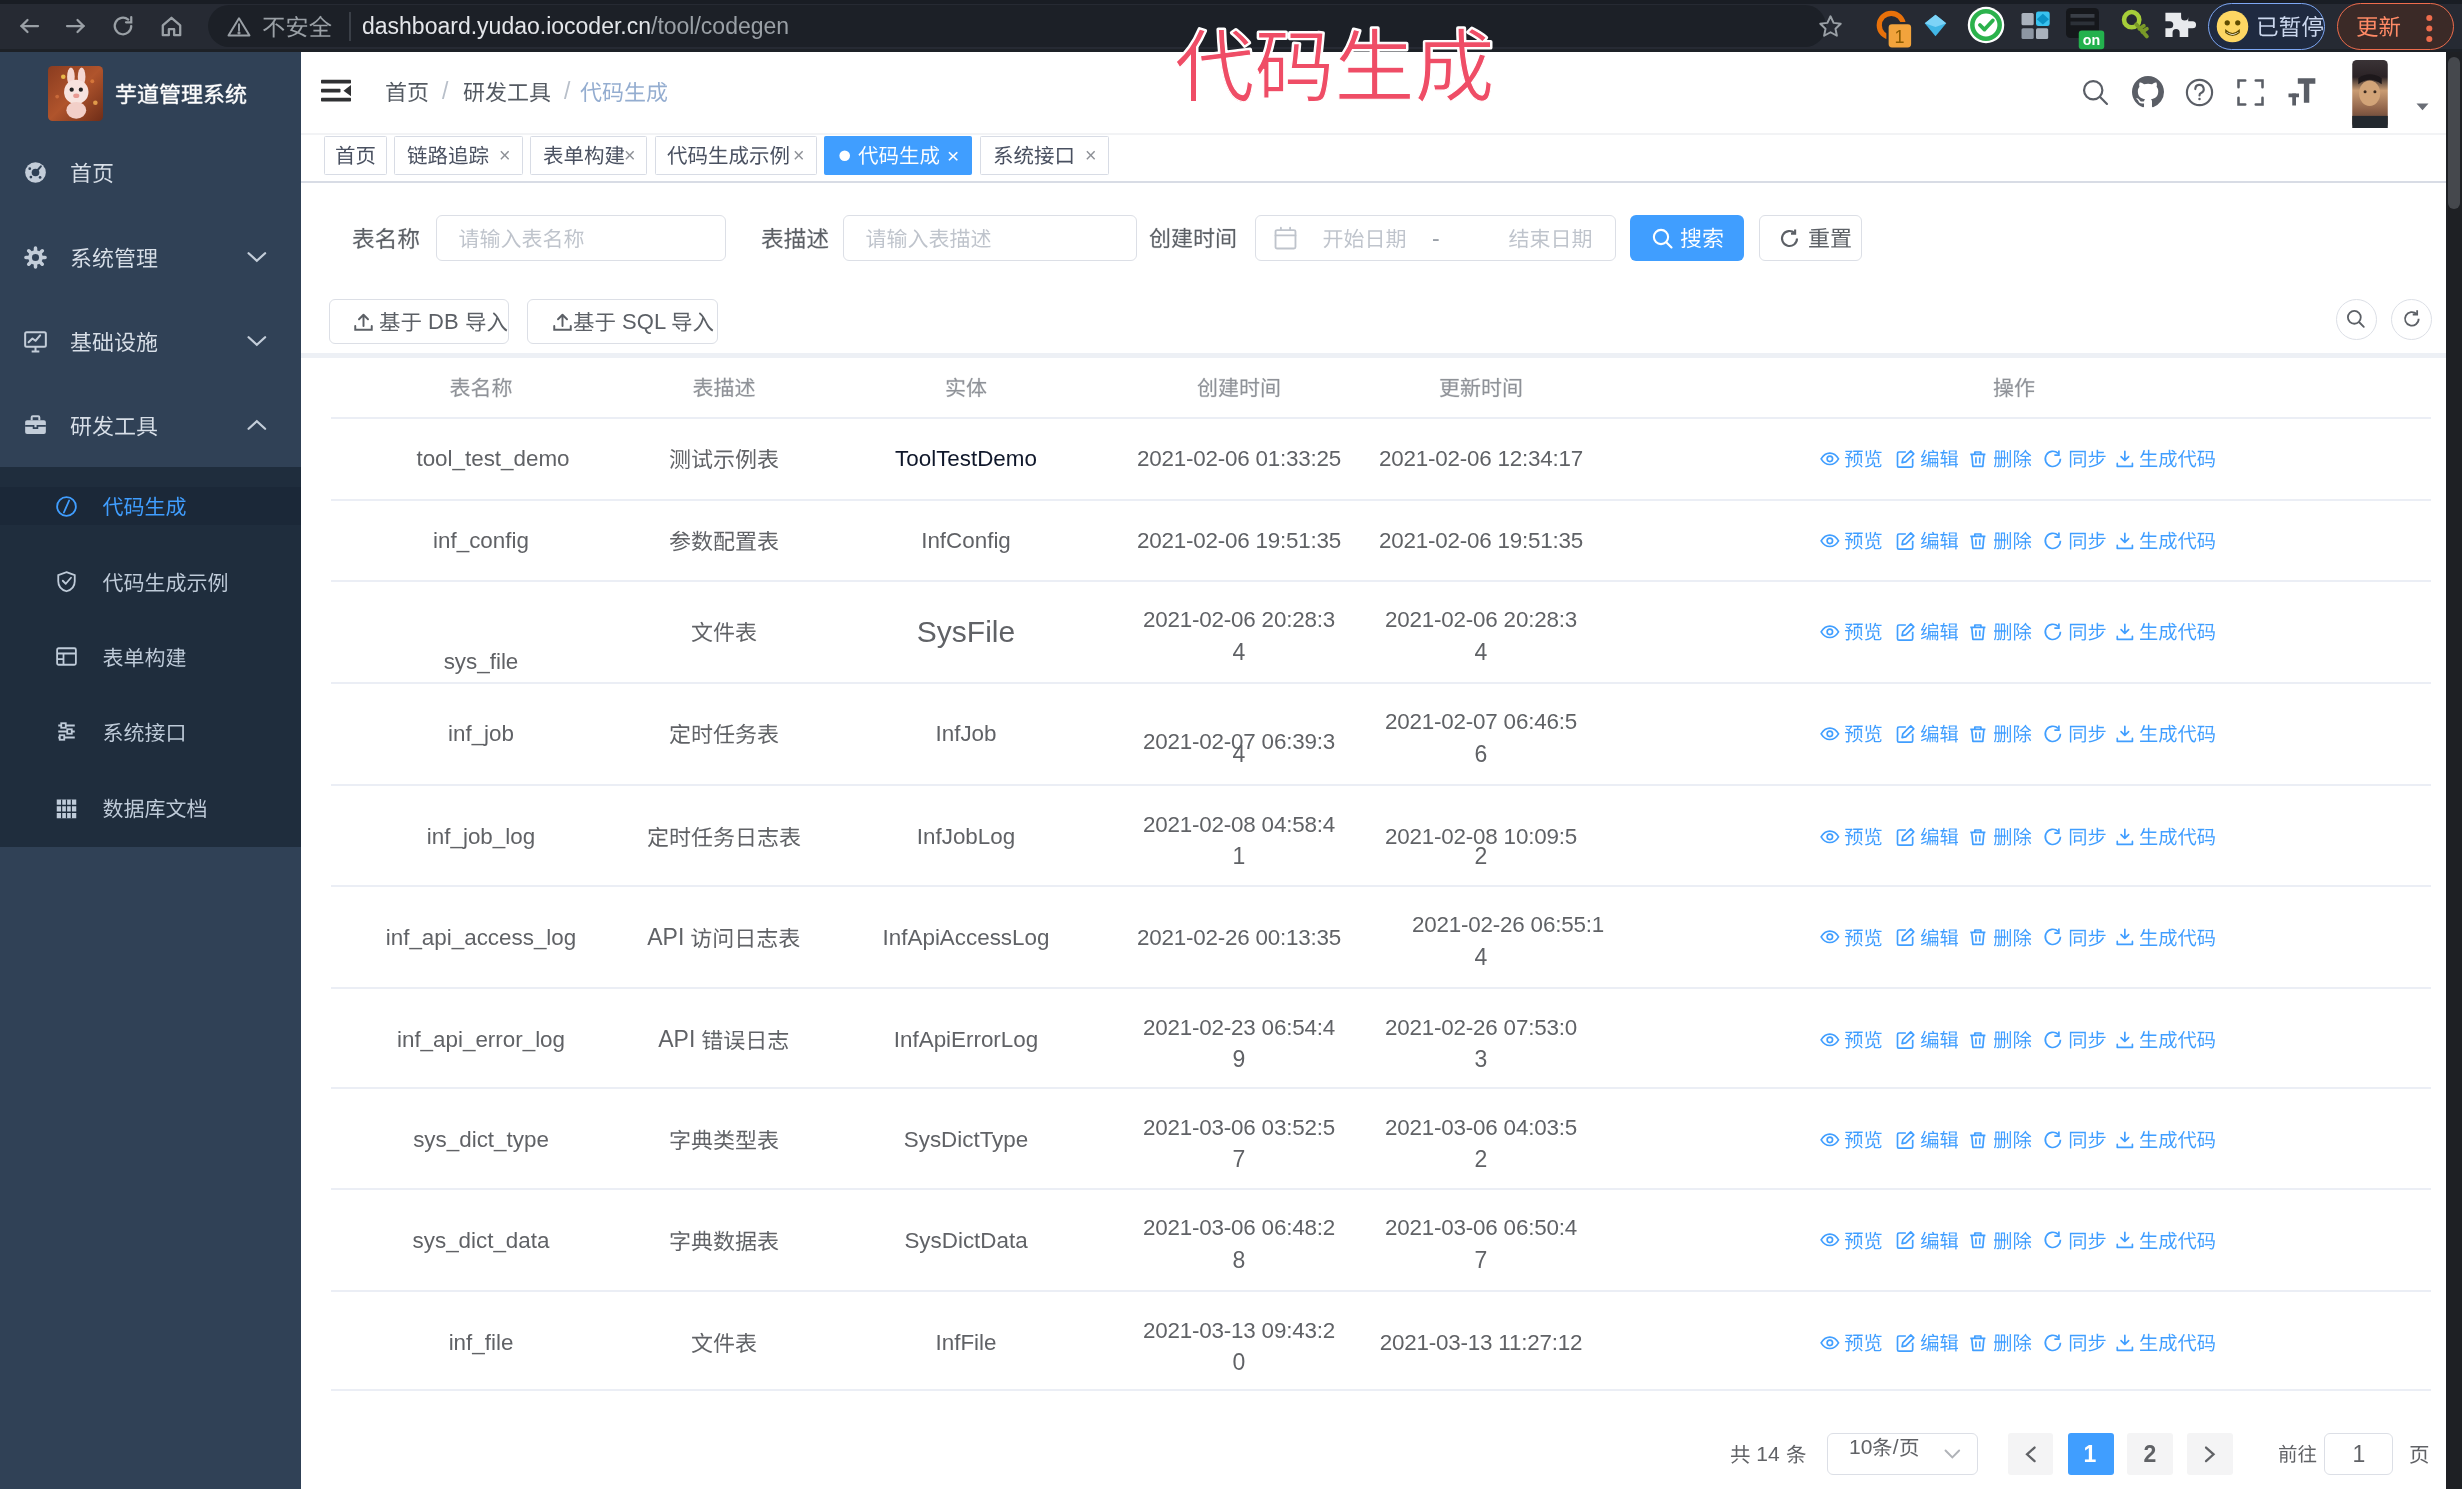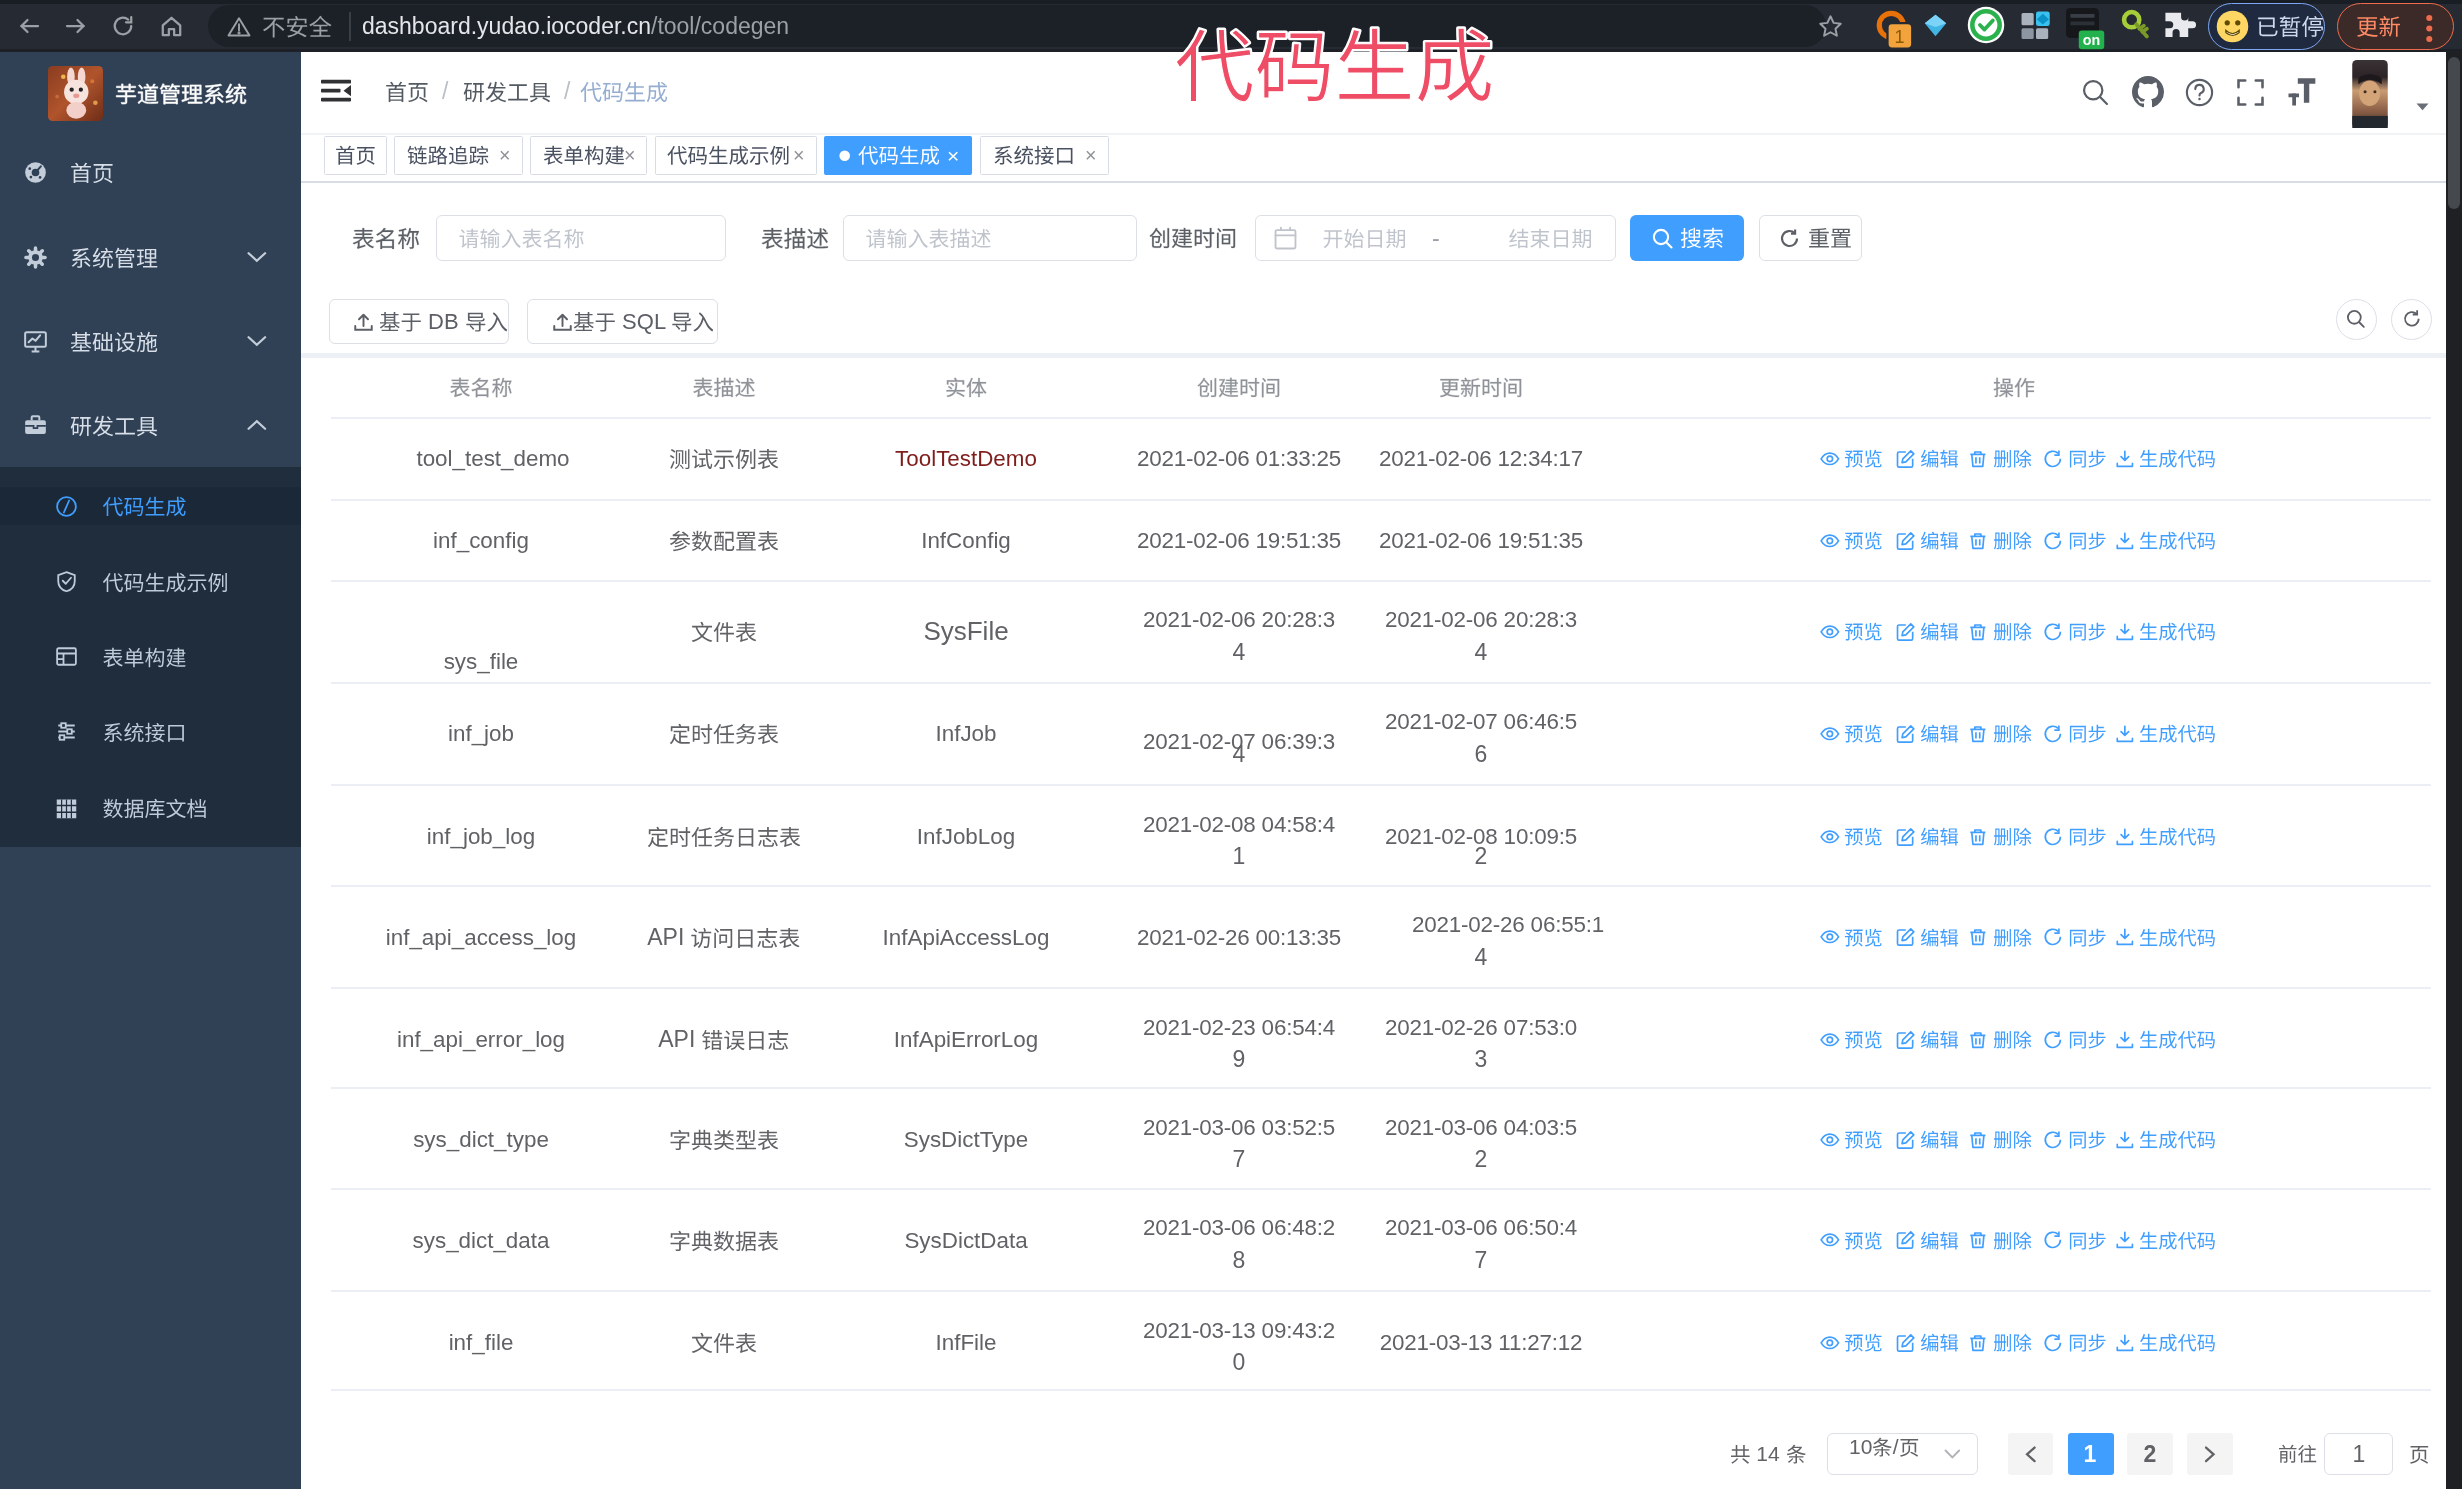--- a/index.html
+++ b/index.html
@@ -630,21 +630,21 @@
 <div style="position:absolute;left:481px;top:439px;height:39px;display:flex;align-items:center;white-space:pre;transform:translateX(-50%);margin-left:12px;"><span style="font-size:22.4px;color:#606266;font-weight:400">tool_test_demo</span></div>
 <div style="position:absolute;left:724px;top:439px;height:39px;display:flex;align-items:center;white-space:pre;transform:translateX(-50%);"><svg style="display:block;overflow:visible;flex:none" width="110" height="22" viewBox="0 0 5000 1000">
       <g fill="#606266">
         <use href="#u6D4B" x="0"></use>
         <use href="#u8BD5" x="1000"></use>
         <use href="#u793A" x="2000"></use>
         <use href="#u4F8B" x="3000"></use>
         <use href="#u8868" x="4000"></use>
       </g>
     </svg></div>
-<div style="position:absolute;left:966px;top:439px;height:39px;display:flex;align-items:center;white-space:pre;transform:translateX(-50%);"><span style="font-size:22.4px;color:#7f1d1d;font-weight:400">ToolTestDemo</span></div>
+<div style="position:absolute;left:966px;top:439px;height:39px;display:flex;align-items:center;white-space:pre;transform:translateX(-50%);"><span style="font-size:22.4px;color:#0f172a;font-weight:400">ToolTestDemo</span></div>
 <div style="position:absolute;left:1239px;top:439px;height:39px;display:flex;align-items:center;white-space:pre;transform:translateX(-50%);"><span style="font-size:22.4px;color:#606266;font-weight:400;letter-spacing:-0.2px">2021-02-06 01:33:25</span></div>
 <div style="position:absolute;left:1481px;top:439px;height:39px;display:flex;align-items:center;white-space:pre;transform:translateX(-50%);"><span style="font-size:22.4px;color:#606266;font-weight:400;letter-spacing:-0.2px">2021-02-06 12:34:17</span></div>
 <svg style="position:absolute;left:1820px;top:449px;overflow:visible;" width="19.7" height="19.7" viewBox="0 0 26 26">
     <g fill="none" stroke="#409eff" stroke-width="2.2">
       <path d="M1.5 13S6 5.5 13 5.5 24.5 13 24.5 13 20 20.5 13 20.5 1.5 13 1.5 13z"></path>
       <circle cx="13" cy="13" r="3.6"></circle>
     </g>
   </svg>
 <div style="position:absolute;left:1844px;top:439px;height:39px;display:flex;align-items:center;white-space:pre;"><svg style="display:block;overflow:visible;flex:none" width="39" height="19.3" viewBox="0 0 2000 1000">
       <g fill="#409eff">
@@ -780,21 +780,21 @@
     </svg></div>
 <div style="position:absolute;left:331px;top:682px;width:2100px;height:1.5px;background:#ebeef5"></div>
 <div style="position:absolute;left:481px;top:612px;height:39px;display:flex;align-items:center;white-space:pre;transform:translateX(-50%);margin-top:30px;"><span style="font-size:22.4px;color:#606266;font-weight:400">sys_file</span></div>
 <div style="position:absolute;left:724px;top:612px;height:39px;display:flex;align-items:center;white-space:pre;transform:translateX(-50%);"><svg style="display:block;overflow:visible;flex:none" width="66" height="22" viewBox="0 0 3000 1000">
       <g fill="#606266">
         <use href="#u6587" x="0"></use>
         <use href="#u4EF6" x="1000"></use>
         <use href="#u8868" x="2000"></use>
       </g>
     </svg></div>
-<div style="position:absolute;left:966px;top:612px;height:39px;display:flex;align-items:center;white-space:pre;transform:translateX(-50%);"><span style="font-size:26px;color:#606266;font-weight:400">SysFile</span></div>
+<div style="position:absolute;left:966px;top:612px;height:39px;display:flex;align-items:center;white-space:pre;transform:translateX(-50%);"><span style="font-size:30px;color:#606266;font-weight:400">SysFile</span></div>
 <div style="position:absolute;left:1239px;top:600px;height:39px;display:flex;align-items:center;white-space:pre;transform:translateX(-50%);"><span style="font-size:22.4px;color:#606266;font-weight:400;letter-spacing:-0.2px">2021-02-06 20:28:3</span></div>
 <div style="position:absolute;left:1239px;top:633px;height:39px;display:flex;align-items:center;white-space:pre;transform:translateX(-50%);"><span style="font-size:23px;color:#606266;font-weight:400">4</span></div>
 <div style="position:absolute;left:1481px;top:600px;height:39px;display:flex;align-items:center;white-space:pre;transform:translateX(-50%);"><span style="font-size:22.4px;color:#606266;font-weight:400;letter-spacing:-0.2px">2021-02-06 20:28:3</span></div>
 <div style="position:absolute;left:1481px;top:633px;height:39px;display:flex;align-items:center;white-space:pre;transform:translateX(-50%);"><span style="font-size:23px;color:#606266;font-weight:400">4</span></div>
 <svg style="position:absolute;left:1820px;top:622px;overflow:visible;" width="19.7" height="19.7" viewBox="0 0 26 26">
     <g fill="none" stroke="#409eff" stroke-width="2.2">
       <path d="M1.5 13S6 5.5 13 5.5 24.5 13 24.5 13 20 20.5 13 20.5 1.5 13 1.5 13z"></path>
       <circle cx="13" cy="13" r="3.6"></circle>
     </g>
   </svg>

